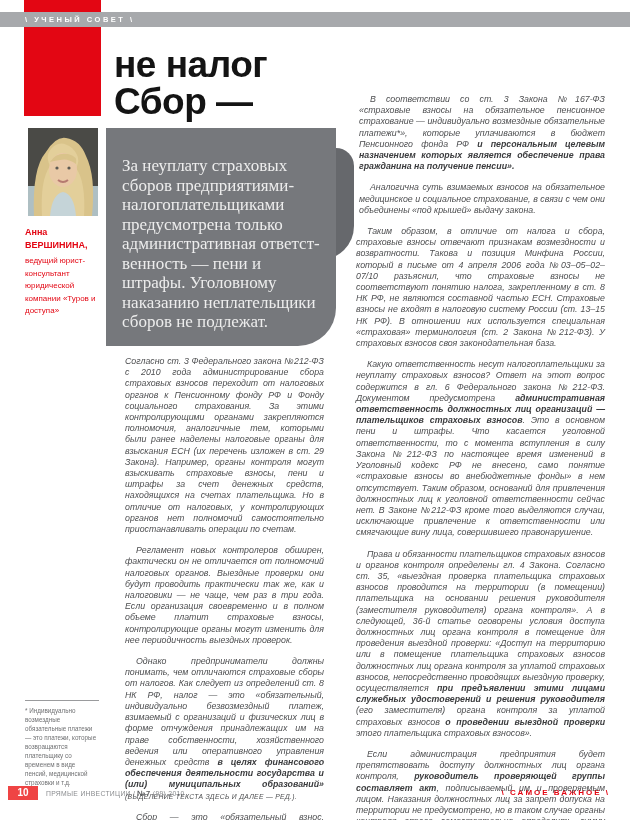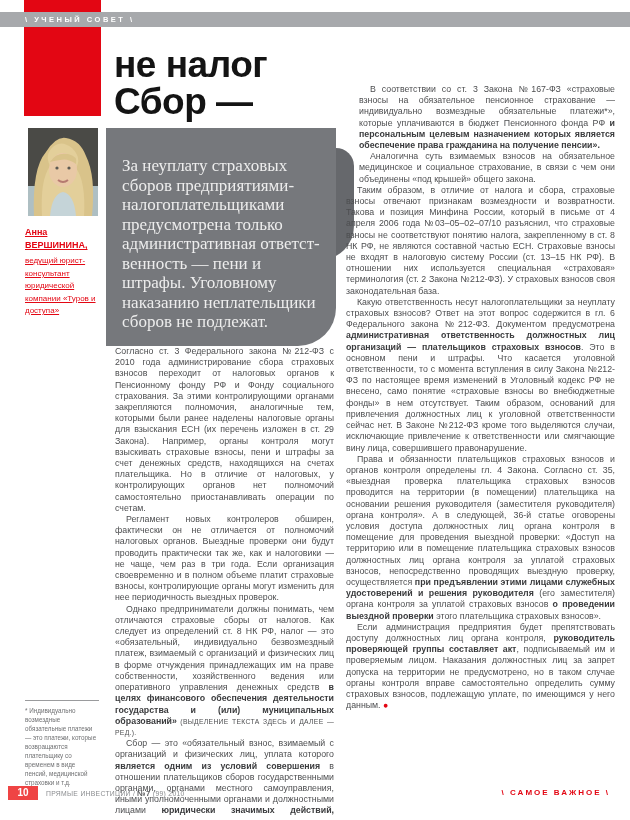--- a/index.html
+++ b/index.html
@@ -7,33 +7,33 @@
         font-family:"Liberation Sans",sans-serif;}
   
   .red-block{position:absolute;left:24px;top:0;width:77px;height:116px;background:#e30613;z-index:1;}
   .banner{position:absolute;left:0;top:12px;width:630px;height:15px;background:#a7a9ac;z-index:2;
           display:flex;align-items:center;}
   .banner span{margin-left:25px;color:#ffffff;font-size:7.5px;font-weight:bold;letter-spacing:2.5px;}
   .headline{position:absolute;left:114px;top:46px;z-index:2;color:#141414;
             font-size:37px;font-weight:bold;line-height:37px;letter-spacing:-0.5px;}
   
   .photo{position:absolute;left:28px;top:128px;width:70px;height:88px;z-index:2;}
-  .caption{position:absolute;left:25px;top:226px;width:82px;color:#e30613;z-index:2;text-decoration:underline;}
+  .caption{position:absolute;left:25px;top:226px;width:82px;color:#e30613;z-index:2;}
   .caption .nm{font-size:9px;font-weight:bold;line-height:13px;}
   .caption .role{font-size:8px;line-height:12.5px;margin-top:3px;}
   
   .bubble-back{position:absolute;left:200px;top:148px;width:154px;height:112px;background:#66686c;
                border-radius:0 18px 34px 0;z-index:3;}
   .callout{position:absolute;left:106px;top:128px;width:230px;box-sizing:border-box;z-index:4;
            background:#76787c;color:#ededed;border-bottom-right-radius:38px;
            padding:28px 14px 14px 16px;
            font-family:"Liberation Serif",serif;font-size:17px;line-height:19.5px;}
   
   .col{position:absolute;color:#4d4e50;font-size:8.8px;line-height:11.2px;text-align:justify;z-index:5;}
-  .col p{margin:0;text-indent:11px;}
+  .col p{margin:10px;text-indent:11px;font-style:italic;}
   .col p.flush{text-indent:0;}
   .col p.inset{margin-left:13px;}
   #col-left{left:115px;top:346px;width:219px;}
   #col-right{left:346px;top:84px;width:269px;}
   .b{font-weight:bold;color:#3b3c3e;}
   .sc{font-size:6.8px;letter-spacing:0.3px;text-transform:uppercase;}
   .red{color:#e30613;}
   
   .footnote{position:absolute;left:25px;top:700px;width:74px;border-top:1px solid #9a9b9d;
             padding-top:5px;color:#707173;font-size:6.3px;line-height:9px;z-index:2;}
@@ -88,21 +88,21 @@
 
   <div class="col" id="col-left">
     <p class="flush"><span>Согласно ст. 3 Федерального закона №212-ФЗ с 2010 года администрирование сбора страховых взносов переходит от налоговых органов к Пенсионному фонду РФ и Фонду социального страхования. За этими контролирующими органами закрепляются полномочия, аналогичные тем, которыми были ранее наделены налоговые органы для взыскания ЕСН (их перечень изложен в ст. 29 Закона). Например, органы контроля могут взыскивать страховые взносы, пени и штрафы за счет денежных средств, находящихся на счетах плательщика. Но в отличие от налоговых, у контролирующих органов нет полномочий самостоятельно приостанавливать операции по счетам.</span></p>
     <p><span>Регламент новых контролеров обширен, фактически он не отличается от полномочий налоговых органов. Выездные проверки они будут проводить практически так же, как и налоговики — не чаще, чем раз в три года. Если организация своевременно и в полном объеме платит страховые взносы, контролирующие органы могут изменить для нее периодичность выездных проверок.</span></p>
     <p><span>Однако предприниматели должны понимать, чем отличаются страховые сборы от налогов. Как следует из определений ст. 8 НК РФ, налог — это «обязательный, индивидуально безвозмездный платеж, взимаемый с организаций и физических лиц в форме отчуждения принадлежащих им на праве собственности, хозяйственного ведения или оперативного управления денежных средств </span><span class="b">в целях финансового обеспечения деятельности государства и (или) муниципальных образований»</span><span class="sc"> (выделение текста здесь и далее — ред.).</span></p>
     <p><span>Сбор — это «обязательный взнос, взимаемый с организаций и физических лиц, уплата которого </span><span class="b">является одним из условий совершения</span><span> в отношении плательщиков сборов государственными органами, органами местного самоуправления, иными уполномоченными органами и должностными лицами </span><span class="b">юридически значимых действий, включая предоставление определенных прав или выдачу разрешений (лицензий)».</span></p>
   </div>
 
   <div class="col" id="col-right">
     <p class="inset"><span>В соответствии со ст. 3 Закона №167-ФЗ «страховые взносы на обязательное пенсионное страхование — индивидуально возмездные обязательные платежи*», которые уплачиваются в бюджет Пенсионного фонда РФ </span><span class="b">и персональным целевым назначением которых является обеспечение права гражданина на получение пенсии».</span></p>
-    <p class="inset"><span>Аналогична суть взимаемых взносов на обязательное медицинское и социальное страхование, в связи с чем они объединены «под крышей» общего закона.</span></p>
+    <p class="inset"><span>Аналогична суть взимаемых взносов на обязательное медицинское и социальное страхование, в связи с чем они объединены «под крышей» выдачу закона.</span></p>
     <p><span>Таким образом, в отличие от налога и сбора, страховые взносы отвечают признакам возмездности и возвратности. Такова и позиция Минфина России, который в письме от 4 апреля 2006 года №03–05–02–07/10 разъяснил, что страховые взносы не соответствуют понятию налога, закрепленному в ст. 8 НК РФ, не являются составной частью ЕСН. Страховые взносы не входят в налоговую систему России (ст. 13–15 НК РФ). В отношении них используется специальная «страховая» терминология (ст. 2 Закона №212-ФЗ). У страховых взносов своя законодательная база.</span></p>
     <p><span>Какую ответственность несут налогоплательщики за неуплату страховых взносов? Ответ на этот вопрос содержится в гл. 6 Федерального закона №212-ФЗ. Документом предусмотрена </span><span class="b">административная ответственность должностных лиц организаций — плательщиков страховых взносов</span><span>. Это в основном пени и штрафы. Что касается уголовной ответственности, то с момента вступления в силу Закона №212-ФЗ по настоящее время изменений в Уголовный кодекс РФ не внесено, само понятие «страховые взносы во внебюджетные фонды» в нем отсутствует. Таким образом, оснований для привлечения должностных лиц к уголовной ответственности сейчас нет. В Законе №212-ФЗ кроме того выделяются случаи, исключающие привлечение к ответственности или смягчающие вину лица, совершившего правонарушение.</span></p>
     <p><span>Права и обязанности плательщиков страховых взносов и органов контроля определены гл. 4 Закона. Согласно ст. 35, «выездная проверка плательщика страховых взносов проводится на территории (в помещении) плательщика на основании решения руководителя (заместителя руководителя) органа контроля». А в следующей, 36-й статье оговорены условия доступа должностных лиц органа контроля в помещение для проведения выездной проверки: «Доступ на территорию или в помещение плательщика страховых взносов должностных лиц органа контроля за уплатой страховых взносов, непосредственно проводящих выездную проверку, осуществляется </span><span class="b">при предъявлении этими лицами служебных удостоверений и решения руководителя</span><span> (его заместителя) органа контроля за уплатой страховых взносов </span><span class="b">о проведении выездной проверки</span><span> этого плательщика страховых взносов».</span></p>
     <p><span>Если администрация предприятия будет препятствовать доступу должностных лиц органа контроля, </span><span class="b">руководитель проверяющей группы составляет акт</span><span>, подписываемый им и проверяемым лицом. Наказания должностных лиц за запрет допуска на территории не предусмотрено, но в таком случае органы контроля вправе самостоятельно определить сумму страховых взносов, подлежащую уплате, по имеющимся у него данным. </span><span class="red">●</span></p>
   </div>
 
   <div class="footnote">* Индивидуально возмездные обязательные платежи — это платежи, которые возвращаются плательщику со временем в виде пенсий, медицинской страховки и т.д.</div>
 
   <div class="folio-box">10</div>
 

